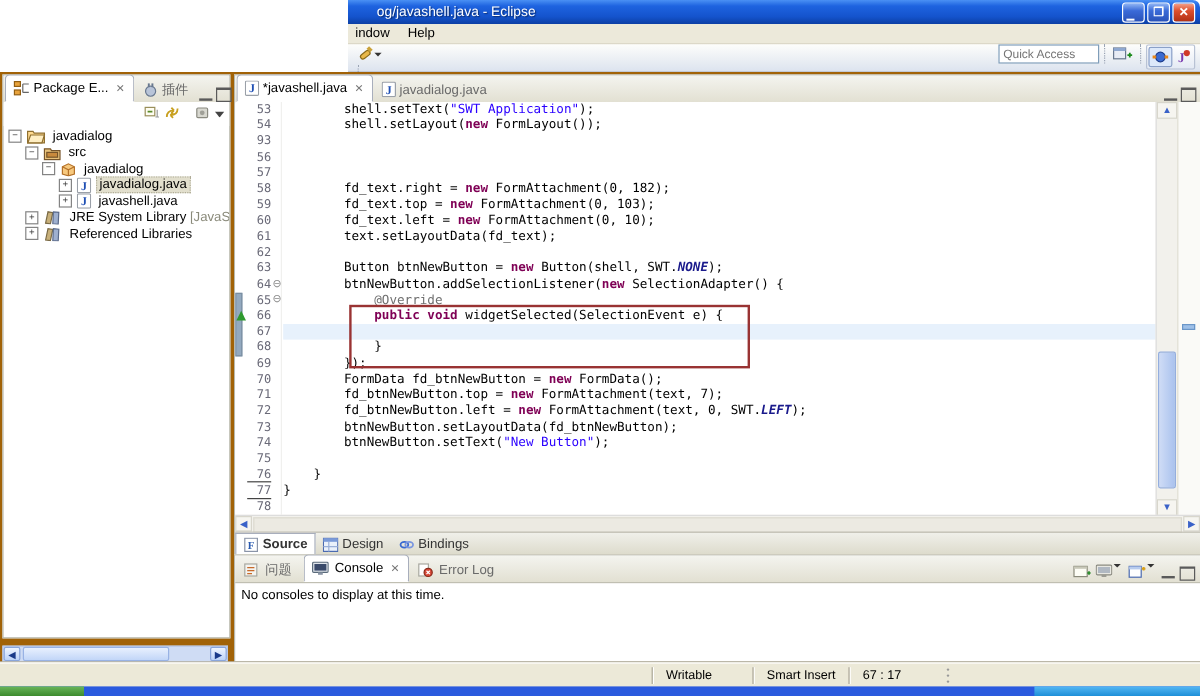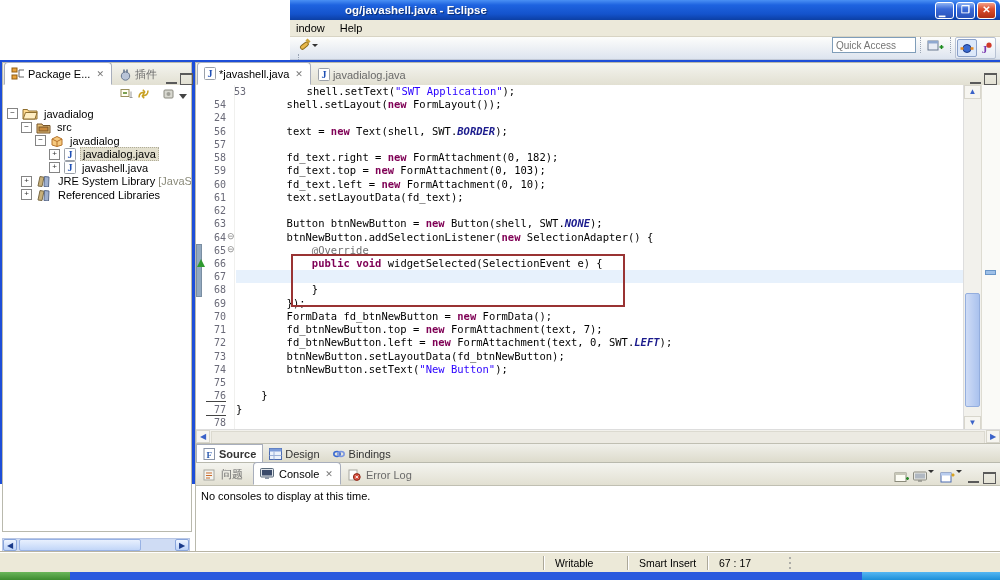--- a/index.html
+++ b/index.html
@@ -6,22 +6,22 @@
   #screen{position:relative;width:1000px;height:580px;background:#ffffff;overflow:hidden;
           font-family:"Liberation Sans",sans-serif;font-size:11px;color:#000;
           -webkit-font-smoothing:none;}
   .abs{position:absolute;}
   .icon{display:inline-block;vertical-align:middle;line-height:0;}
 
   
   #titlebar{left:290px;top:0;width:710px;height:20px;
     background:linear-gradient(180deg,#4a90f4 0%,#1e63e0 25%,#1453cc 70%,#0c3fa4 100%);
     border-top-right-radius:6px;display:flex;align-items:center;}
-  #title-text{color:#fff;font-weight:bold;font-size:11.5px;padding-left:7px;
-    text-shadow:1px 1px 1px #0a2a6a;flex:1;white-space:nowrap;overflow:hidden;margin-left:48px;}
+  #title-text{color:#fff;font-weight:normal;font-size:11.5px;padding-left:24px;
+    text-shadow:1px 1px 1px #0a2a6a;flex:1;white-space:nowrap;overflow:hidden;}
   .winbtn{width:17px;height:15px;margin-right:2px;border:1px solid #fff;border-radius:3px;
     background:linear-gradient(180deg,#8fb4f4,#3a6ad8 40%,#2a52b8);position:relative;}
   .winbtn.close{background:linear-gradient(180deg,#f4a08a,#dd4f2e 40%,#b03014);}
   .winbtn span{position:absolute;color:#fff;font-size:10px;font-weight:bold;left:0;right:0;top:0;bottom:1px;
     display:flex;align-items:center;justify-content:center;}
   .winbtn.min span{align-items:flex-end;justify-content:flex-start;padding-left:3px;font-size:8px;}
 
   #menubar{left:290px;top:20px;width:710px;height:17px;background:#ece9da;border-bottom:1px solid #d8d4c4;
     display:flex;align-items:center;padding-left:4px;box-sizing:border-box;}
   .menu-item{padding:1px 7px 1px 2px;margin-right:6px;}
@@ -36,21 +36,21 @@
   .tb-sep{border-left:1px dotted #9aa4b4;height:16px;margin:0 4px;}
   #quick-access{width:76px;height:14px;border:1px solid #7f9db9;background:#fff;font-size:10px;
     color:#888;padding:0 3px;font-family:"Liberation Sans",sans-serif;}
   #toolbar .spacer{flex:1;}
   .persp-group{display:flex;align-items:center;border:1px solid #b8c2d4;border-radius:2px;
      background:linear-gradient(#ffffff,#e4eaf4);padding:1px;}
   .persp-btn{padding:1px 2px;border-radius:2px;}
   .persp-btn.pressed{border:1px solid #8aa0c8;background:#dce8fa;}
 
   
-  #body{left:0;top:60px;width:1000px;height:424px;background:#1d4ed8;}
+  #body{left:0;top:60px;width:1000px;height:512px;background:#a16207;}
 
   .viewstack{position:absolute;background:#fff;border:1px solid #b9b9ad;}
   .tabrow{position:absolute;left:0;top:0;right:0;height:22px;
      background:linear-gradient(180deg,#f4f4ef,#e2e0d2);border-bottom:1px solid #c0bfb2;
      display:flex;align-items:flex-end;}
   .ctab{display:flex;align-items:center;height:21px;padding:0 6px;margin-left:1px;color:#444;
      border-top-left-radius:4px;border-top-right-radius:4px;white-space:nowrap;}
   .ctab .lbl{margin:0 3px;}
   .ctab.active{background:#fff;border:1px solid #a8aebc;border-bottom:1px solid #fff;color:#000;}
   .closex{font-size:9px;color:#777;padding:0 1px;margin-left:2px;}
@@ -351,35 +351,34 @@
             <span class="vbtn minv"></span>
             <span class="vbtn maxv"></span>
           </span>
         </div>
       <div id="code-region">
         <div class="gutter-line"></div>
         <div id="cur-line" style="top: 185.22px;"></div>
         <div id="range-bar" style="top: 158.76px; height: 52.92px;"></div>
         <div id="green-arrow" style="top: 174.49px;"></div>
         <div id="code-lines">
-            <div class="crow" style="top:0px;margin-left:20px;">
+            <div class="crow" style="top:0px;">
               <span class="lnum">53</span>
               <span class="ctext"><span class="">        shell.setText(</span><span class="s">"SWT Application"</span><span class="">);</span></span>
             </div>
             <div class="crow" style="top:13.23px;">
               <span class="lnum">54</span>
               <span class="ctext"><span class="">        shell.setLayout(</span><span class="k">new</span><span class=""> FormLayout());</span></span>
             </div>
             <div class="crow" style="top:26.46px;">
-              <span class="lnum">24</span>
+              <span class="lnum">93</span>
               <span class="ctext"></span>
             </div>
             <div class="crow" style="top:39.69px;">
               <span class="lnum">56</span>
-              <span class="ctext"><span class="">        text = </span><span class="k">new</span><span class=""> Text(shell, SWT.</span><span class="i">BORDER</span><span class="">);</span></span>
             </div>
             <div class="crow" style="top:52.92px;">
               <span class="lnum">57</span>
             </div>
             <div class="crow" style="top:66.15px;">
               <span class="lnum">58</span>
               <span class="ctext"><span class="">        fd_text.right = </span><span class="k">new</span><span class=""> FormAttachment(0, 182);</span></span>
             </div>
             <div class="crow" style="top:79.38px;">
               <span class="lnum">59</span>

